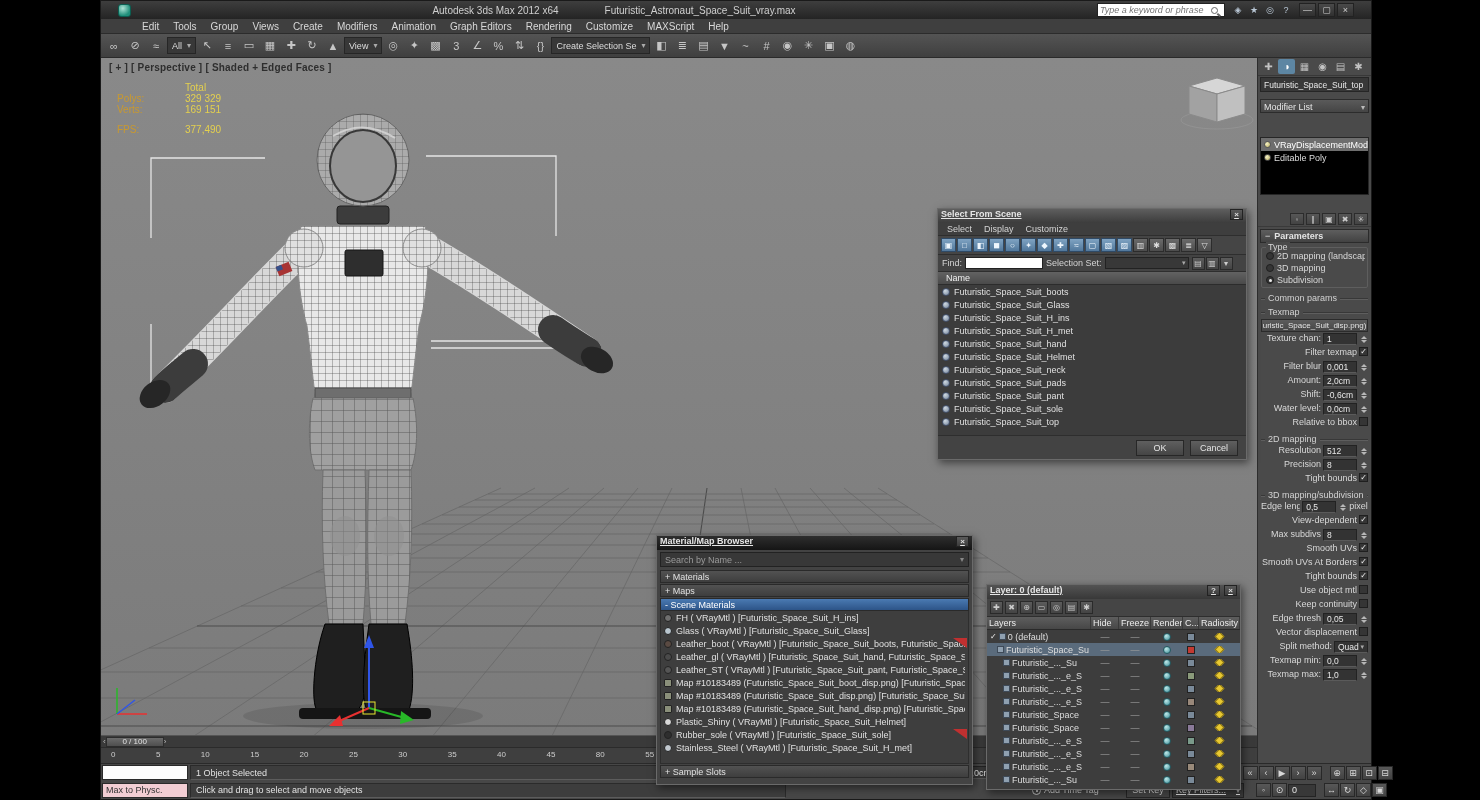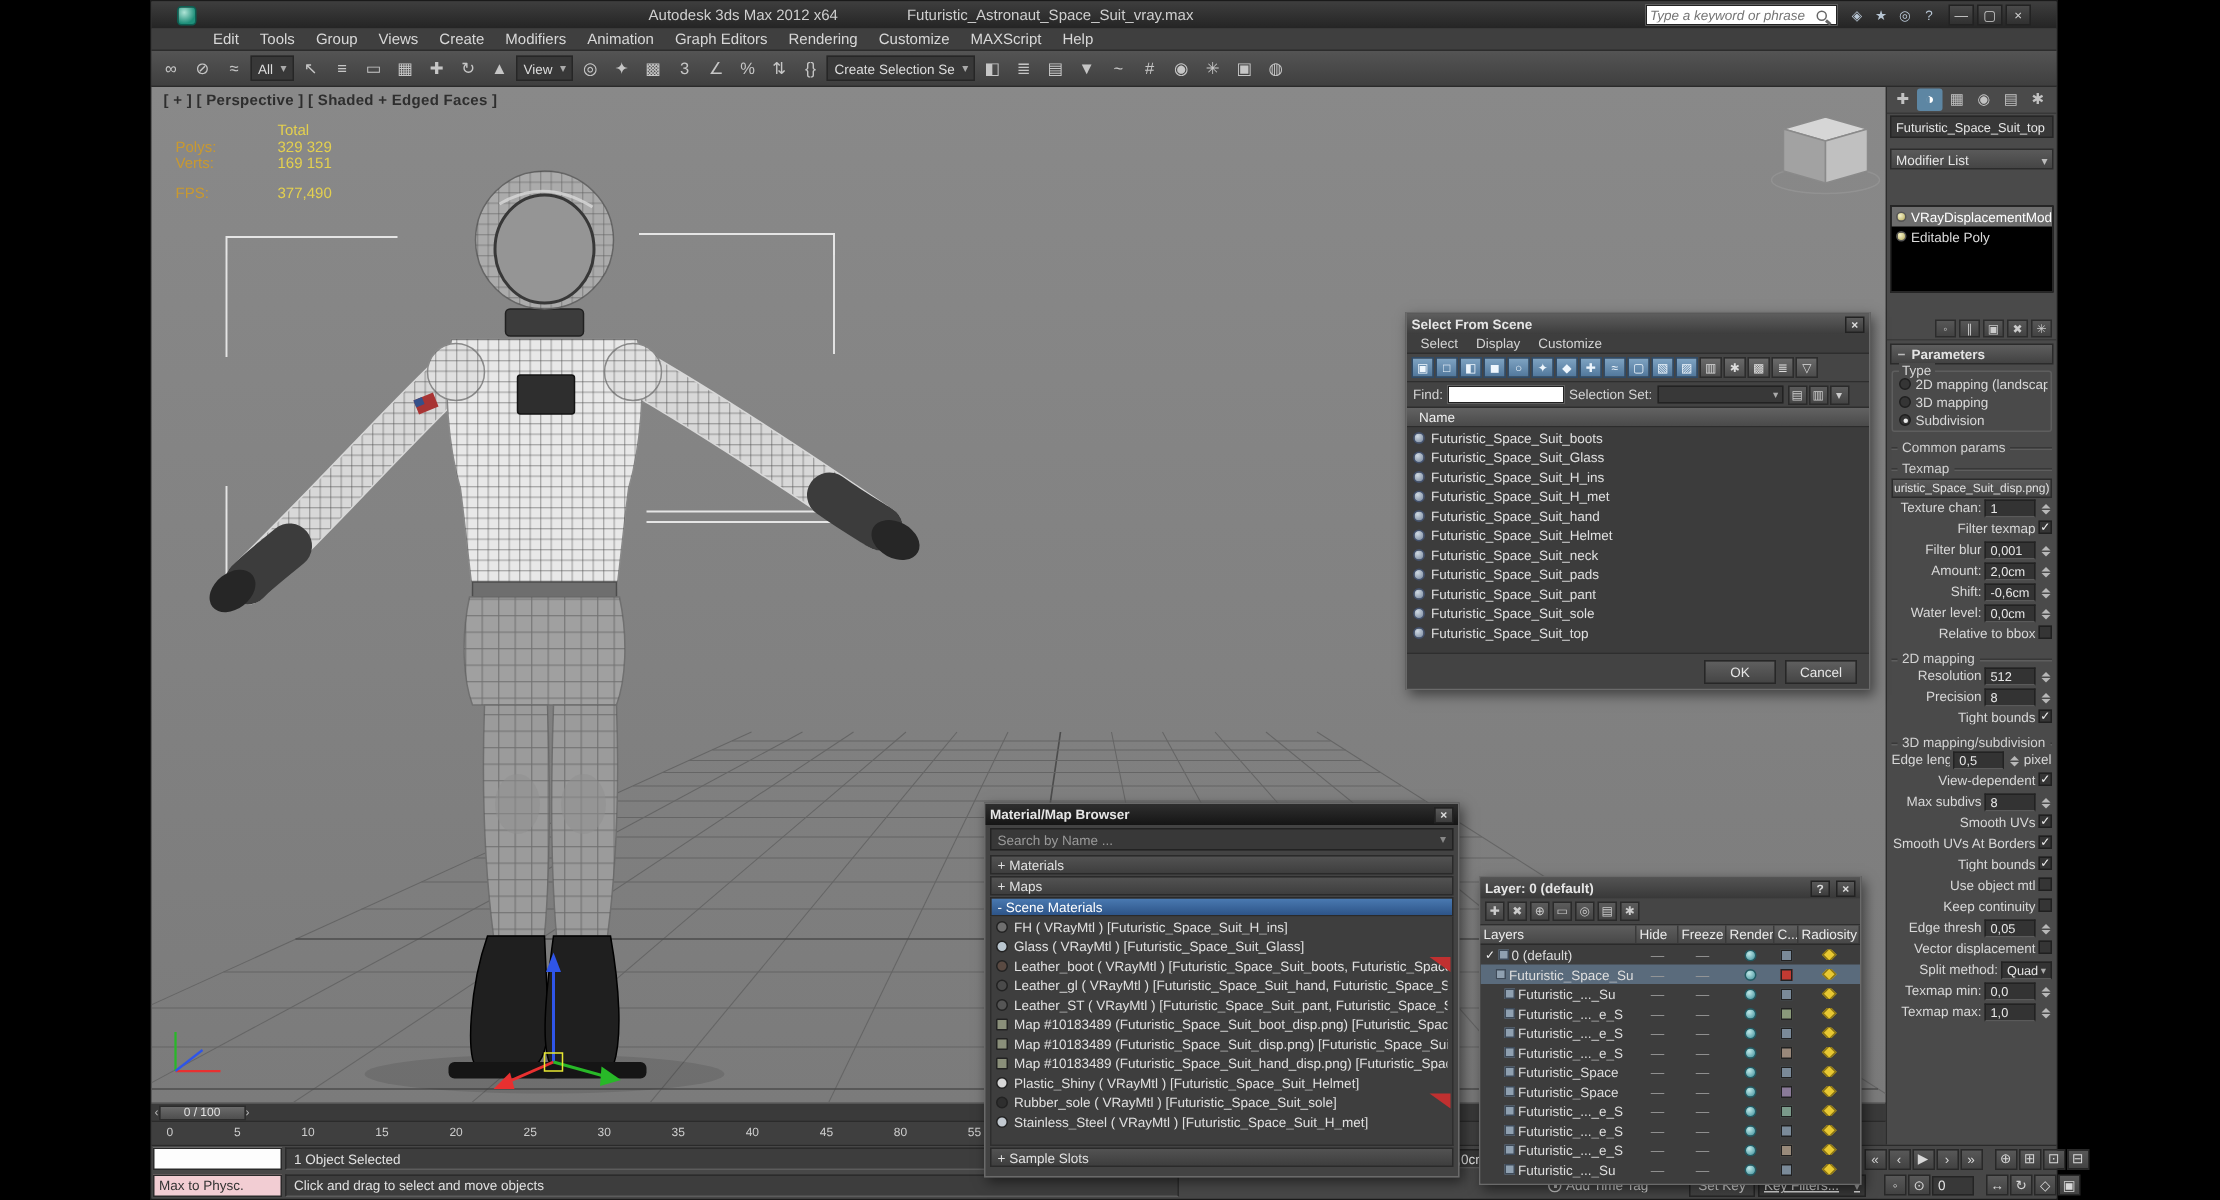--- a/index.html
+++ b/index.html
@@ -77,21 +77,21 @@
 .field.dd::after{content:"▾";font-size:7px;color:#aaa;}
 .spin{width:9px;height:12px;display:flex;flex-direction:column;justify-content:center;align-items:center;gap:1px;flex:none;}
 .spin i{width:0;height:0;border-left:3px solid transparent;border-right:3px solid transparent;display:block;}
 .spin .up{border-bottom:3px solid #b8b8b8;}
 .spin .dn{border-top:3px solid #b8b8b8;}
 .cb{width:9px;height:9px;background:#353535;border:1px solid #1f1f1f;display:inline-flex;align-items:center;justify-content:center;color:#f0f0f0;font-size:8px;flex:none;}
 .cb.on::after{content:"✓";}
 .texmap-btn{height:13px;margin:1px 3px;background:linear-gradient(#5c5c5c,#464646);border:1px solid #2b2b2b;color:#e2e2e2;display:flex;align-items:center;justify-content:center;white-space:nowrap;overflow:hidden;font-size:8px;}
 
 .dialog{position:absolute;background:#434343;border:1px solid #6a6a6a;box-shadow:2px 3px 8px rgba(0,0,0,.5);z-index:10;display:flex;flex-direction:column;font-size:9px;}
-.dlg-title{height:14px;display:flex;align-items:center;padding:0 3px;gap:4px;color:#e6e6e6;font-weight:bold;flex:none;}
+.dlg-title{height:14px;display:flex;align-items:flex-start;padding:0 3px;gap:4px;color:#e6e6e6;font-weight:bold;flex:none;text-decoration:underline;}
 .dlg-title .t{flex:1;white-space:nowrap;overflow:hidden;}
 .dlg-x{width:13px;height:11px;background:linear-gradient(#5a5a5a,#3c3c3c);border:1px solid #222;color:#ddd;display:flex;align-items:center;justify-content:center;font-size:8px;}
 #sfs .dlg-title{background:linear-gradient(#5e5e5e,#3c3c3c);}
 #mb .dlg-title{background:linear-gradient(#2e2e2e,#151515);}
 #lay .dlg-title{background:linear-gradient(#535353,#383838);}
 .sfs-menu{height:13px;display:flex;align-items:center;gap:2px;padding:0 4px;background:#3e3e3e;border-bottom:1px solid #2e2e2e;}
 .sfs-menu span{padding:0 5px;text-align:center;}
 .sfs-tools{height:19px;display:flex;align-items:center;gap:1px;padding:0 3px;background:#454545;border-bottom:1px solid #2e2e2e;}
 .sfsbtn{width:15px;height:14px;display:flex;align-items:center;justify-content:center;font-size:8px;border:1px solid #2f4a66;background:linear-gradient(#7fa3c2,#51789c);color:#eef6fd;}
 .sfsbtn.gray{background:linear-gradient(#6a6a6a,#4c4c4c);border-color:#2c2c2c;color:#ddd;}

